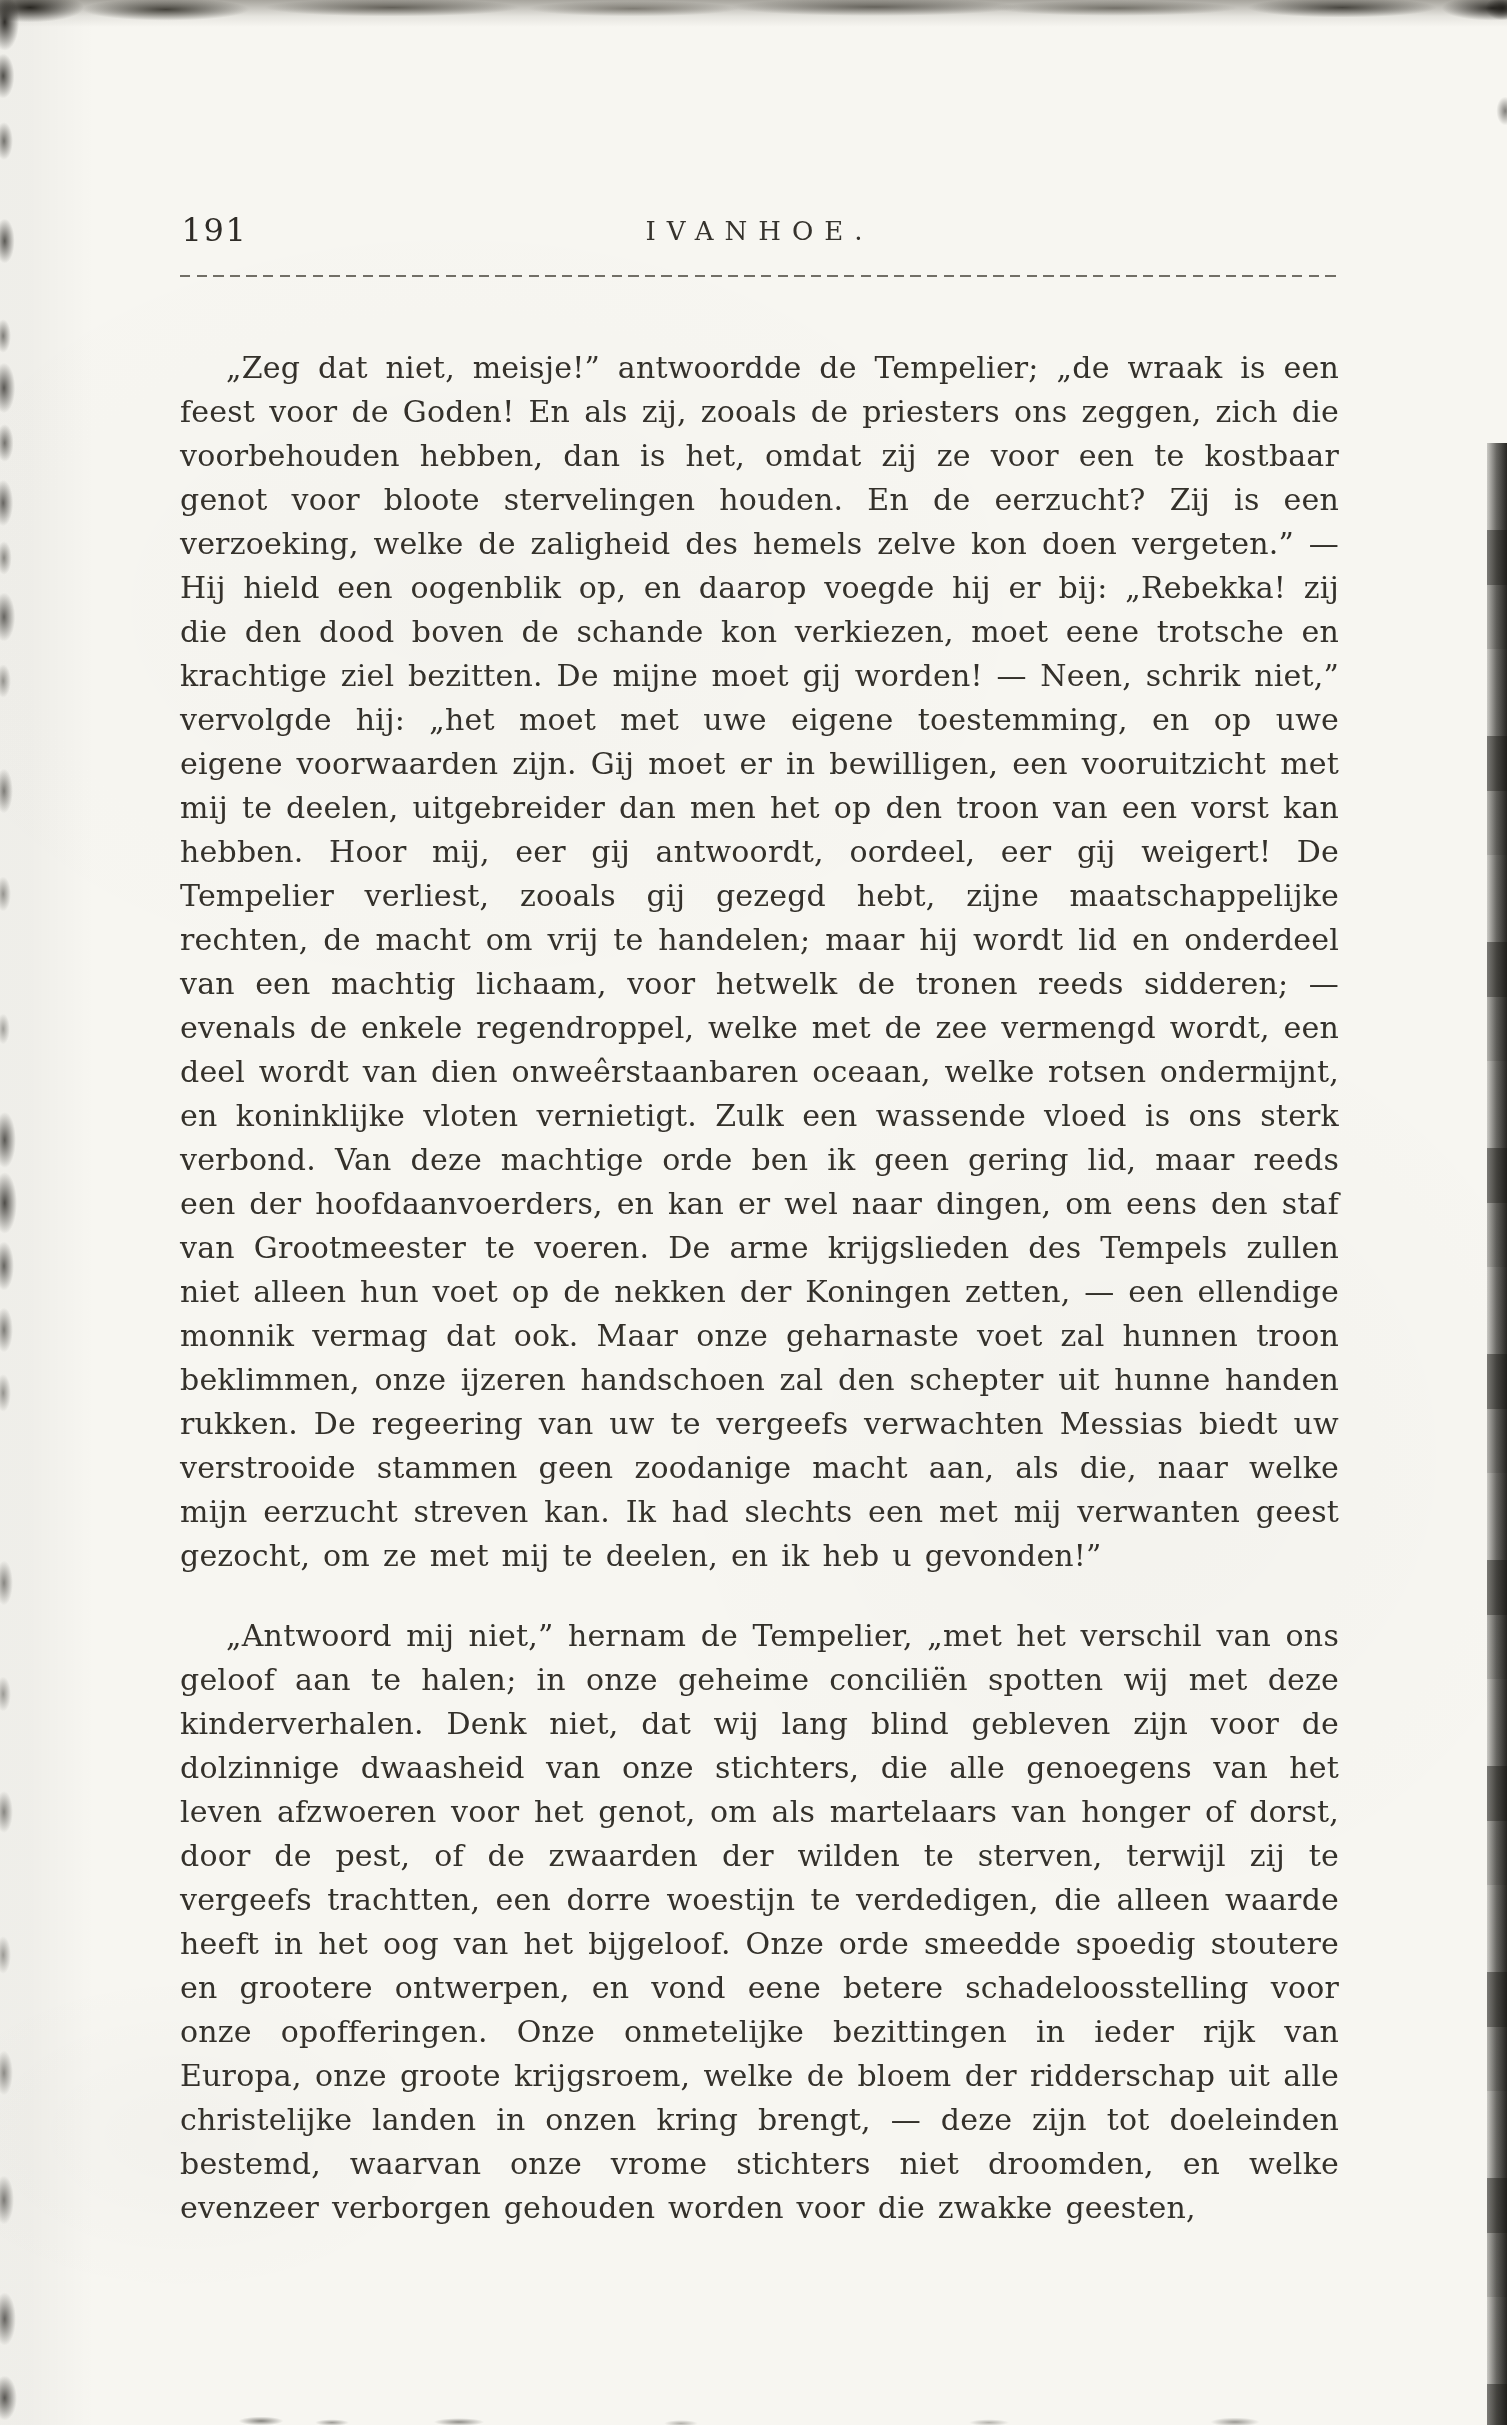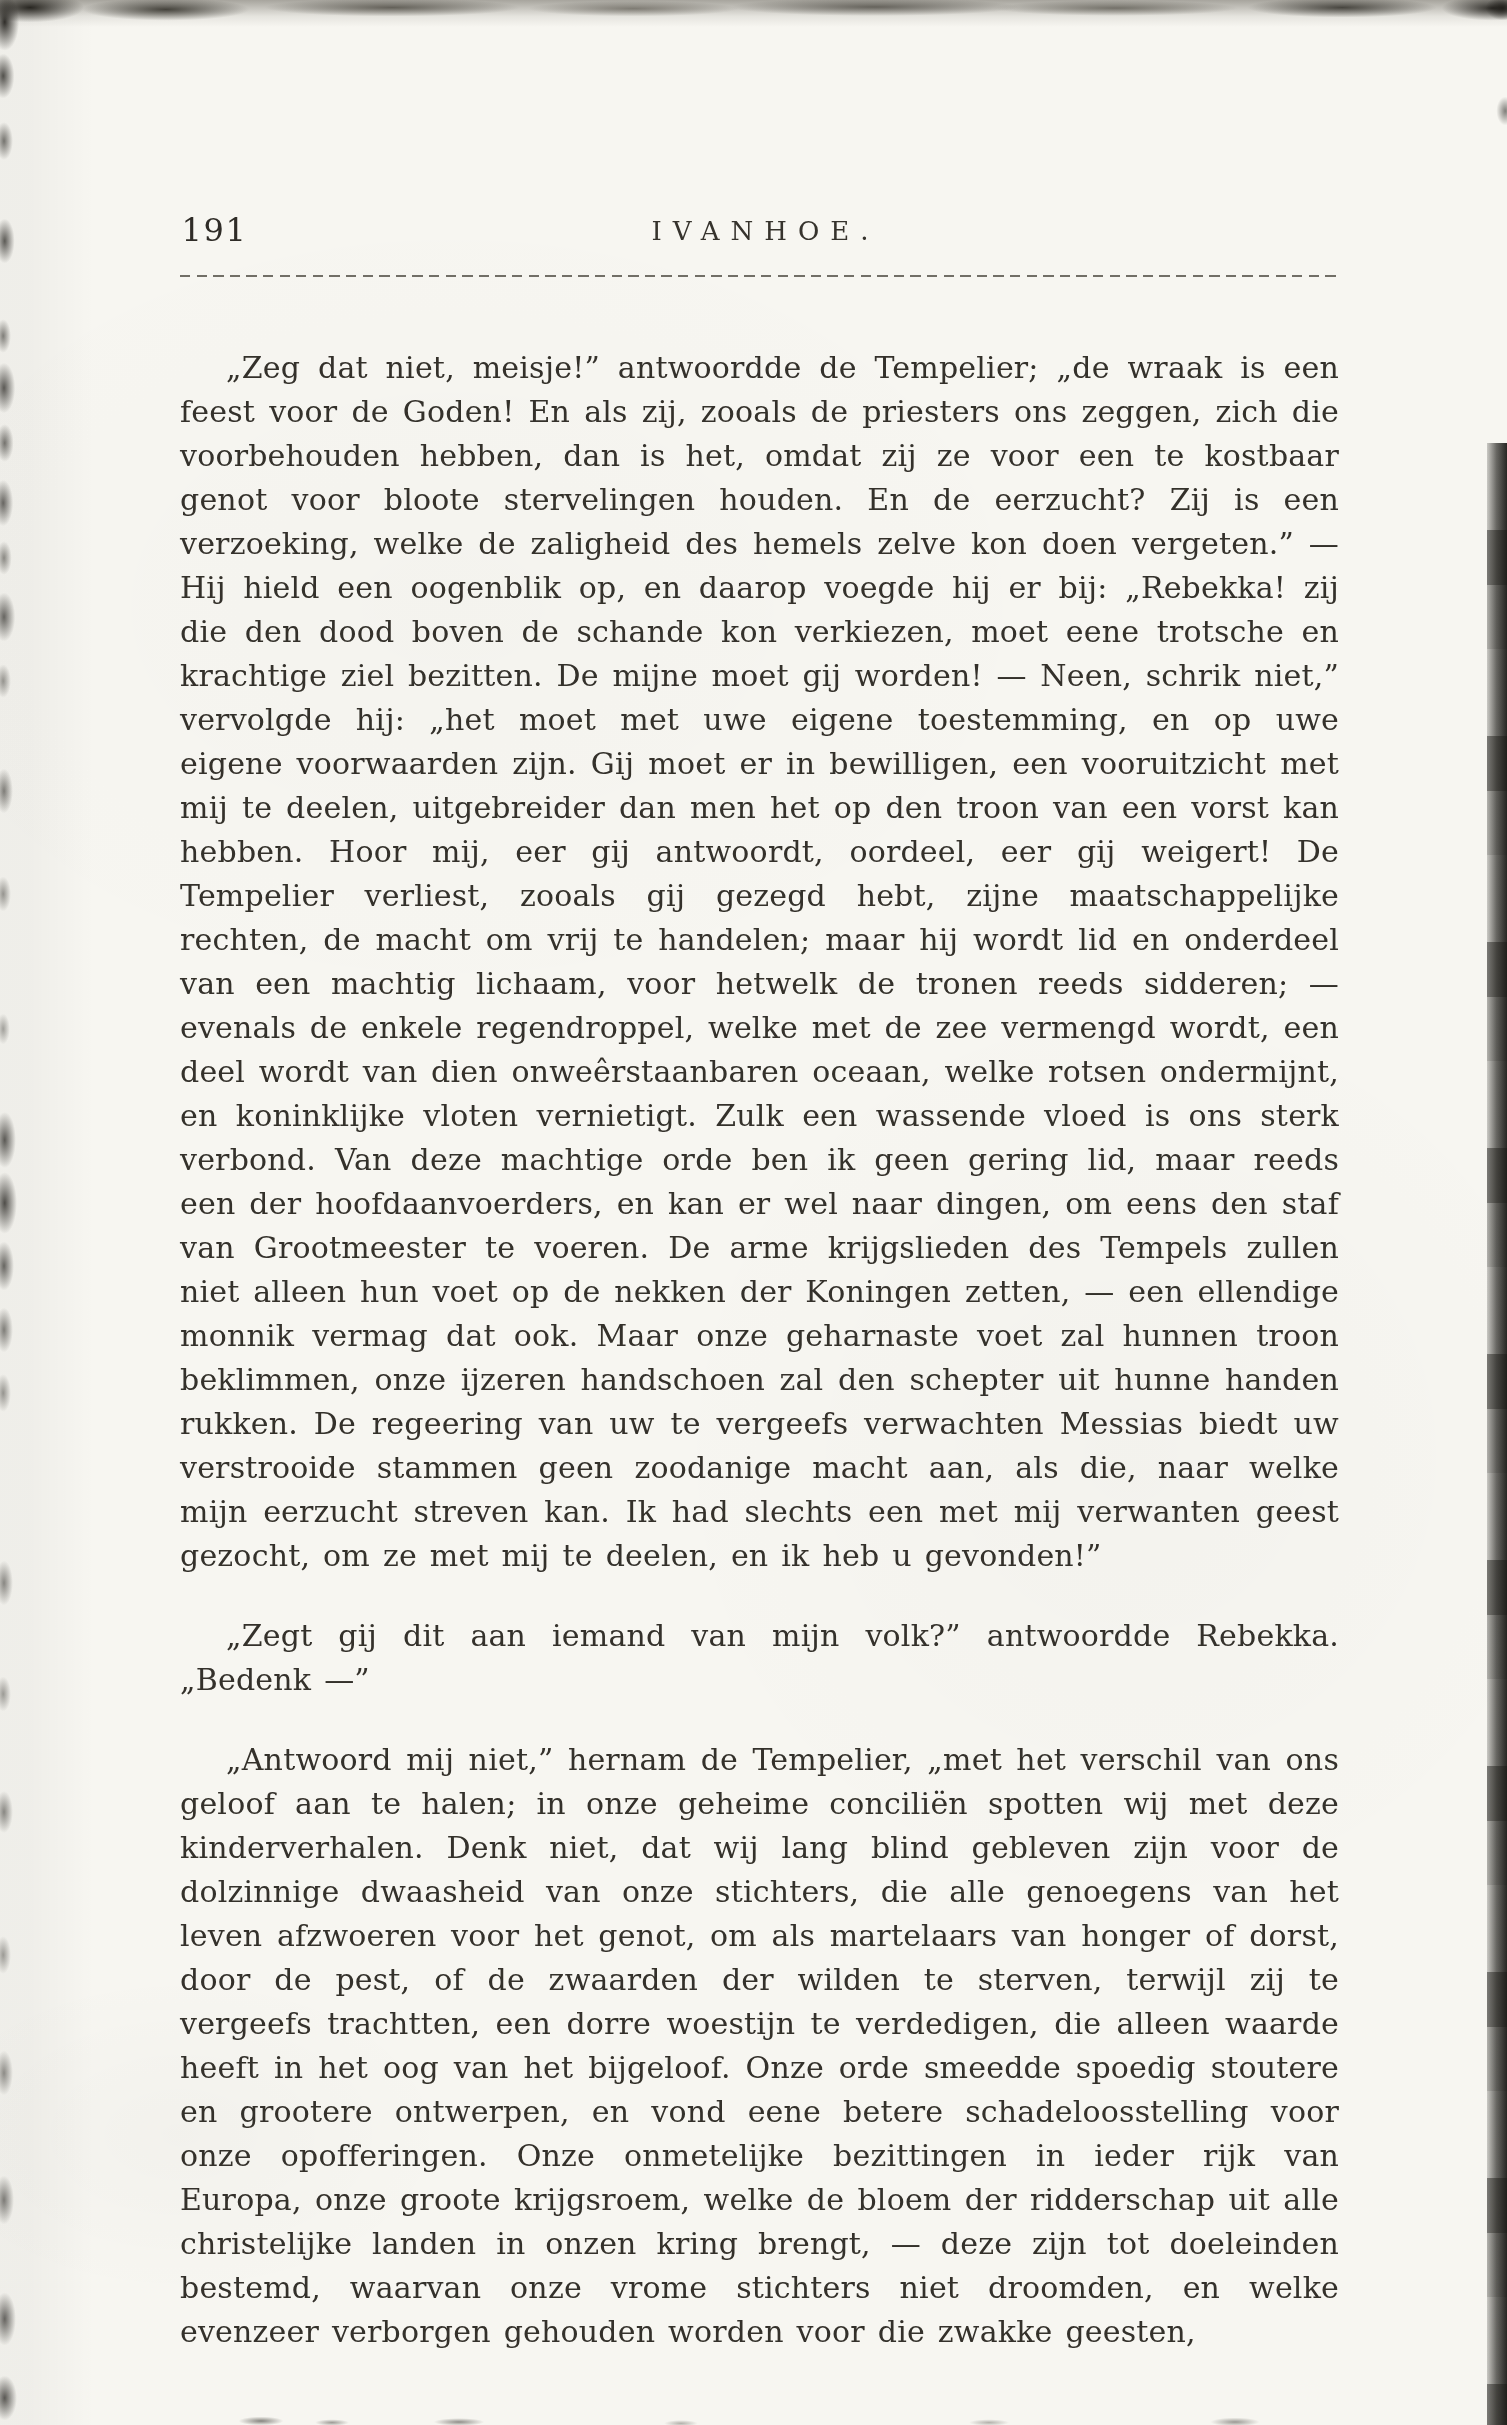--- a/index.html
+++ b/index.html
@@ -93,21 +93,21 @@
       radial-gradient(35px 6.3px at 1235px 20px, rgba(42,40,34,0.45), transparent 70%);
   }
 
   
   .header { position: absolute; top: 211px; left: 180px; width: 1159px; height: 44px; }
   .page-number {
     position: absolute; left: 1.6px; top: 0;
     font-size: 32px; letter-spacing: 1.6px; color: #2f2c27;
   }
   .running-title {
-    position: absolute; left: 6px; top: 4.7px; width: 100%;
+    position: absolute; left: 0; top: 4.7px; width: 100%;
     text-align: center; font-size: 26px; letter-spacing: 11px; color: #36332d;
   }
   .rule {
     position: absolute; top: 275px; left: 180px; width: 1159px; height: 2.4px;
     background: repeating-linear-gradient(90deg,
       rgba(90,87,78,0.85) 0 10.3px, transparent 10.3px 16.6px);
   }
   .body-text {
     position: absolute; top: 310px; left: 180px; width: 1159px;
     font-size: 30px; line-height: 44px;
@@ -128,18 +128,17 @@
   <div class="edge-bottom"></div>
 
   <div class="header">
     <span class="page-number">191</span>
     <span class="running-title">IVANHOE.</span>
   </div>
   <div class="rule"></div>
 
   <main class="body-text">
     <p>„Zeg dat niet, meisje!” antwoordde de Tempelier; „de wraak is een feest voor de Goden! En als zij, zooals de priesters ons zeggen, zich die voorbehouden hebben, dan is het, omdat zij ze voor een te kostbaar genot voor bloote stervelingen houden. En de eerzucht? Zij is een verzoeking, welke de zaligheid des hemels zelve kon doen vergeten.” — Hij hield een oogenblik op, en daarop voegde hij er bij: „Rebekka! zij die den dood boven de schande kon verkiezen, moet eene trotsche en krachtige ziel bezitten. De mijne moet gij worden! — Neen, schrik niet,” vervolgde hij: „het moet met uwe eigene toestemming, en op uwe eigene voorwaarden zijn. Gij moet er in bewilligen, een vooruitzicht met mij te deelen, uitgebreider dan men het op den troon van een vorst kan hebben. Hoor mij, eer gij antwoordt, oordeel, eer gij weigert! De Tempelier verliest, zooals gij gezegd hebt, zijne maatschappelijke rechten, de macht om vrij te handelen; maar hij wordt lid en onderdeel van een machtig lichaam, voor hetwelk de tronen reeds sidderen; — evenals de enkele regendroppel, welke met de zee vermengd wordt, een deel wordt van dien onweêrstaanbaren oceaan, welke rotsen ondermijnt, en koninklijke vloten vernietigt. Zulk een wassende vloed is ons sterk verbond. Van deze machtige orde ben ik geen gering lid, maar reeds een der hoofdaanvoerders, en kan er wel naar dingen, om eens den staf van Grootmeester te voeren. De arme krijgslieden des Tempels zullen niet alleen hun voet op de nekken der Koningen zetten, — een ellendige monnik vermag dat ook. Maar onze geharnaste voet zal hunnen troon beklimmen, onze ijzeren handschoen zal den schepter uit hunne handen rukken. De regeering van uw te vergeefs verwachten Messias biedt uw verstrooide stammen geen zoodanige macht aan, als die, naar welke mijn eerzucht streven kan. Ik had slechts een met mij verwanten geest gezocht, om ze met mij te deelen, en ik heb u gevonden!”</p>
-    <p>„Zegt gij dit aan iemand van mijn volk?” antwoordde Rebekka. „Bedenk —”</p>
     <p>„Antwoord mij niet,” hernam de Tempelier, „met het verschil van ons geloof aan te halen; in onze geheime conciliën spotten wij met deze kinderverhalen. Denk niet, dat wij lang blind gebleven zijn voor de dolzinnige dwaasheid van onze stichters, die alle genoegens van het leven afzwoeren voor het genot, om als martelaars van honger of dorst, door de pest, of de zwaarden der wilden te sterven, terwijl zij te vergeefs trachtten, een dorre woestijn te verdedigen, die alleen waarde heeft in het oog van het bijgeloof. Onze orde smeedde spoedig stoutere en grootere ontwerpen, en vond eene betere schadeloosstelling voor onze opofferingen. Onze onmetelijke bezittingen in ieder rijk van Europa, onze groote krijgsroem, welke de bloem der ridderschap uit alle christelijke landen in onzen kring brengt, — deze zijn tot doeleinden bestemd, waarvan onze vrome stichters niet droomden, en welke evenzeer verborgen gehouden worden voor die zwakke geesten,</p>
   </main>
 
 </div>
 
 
 </body></html>

